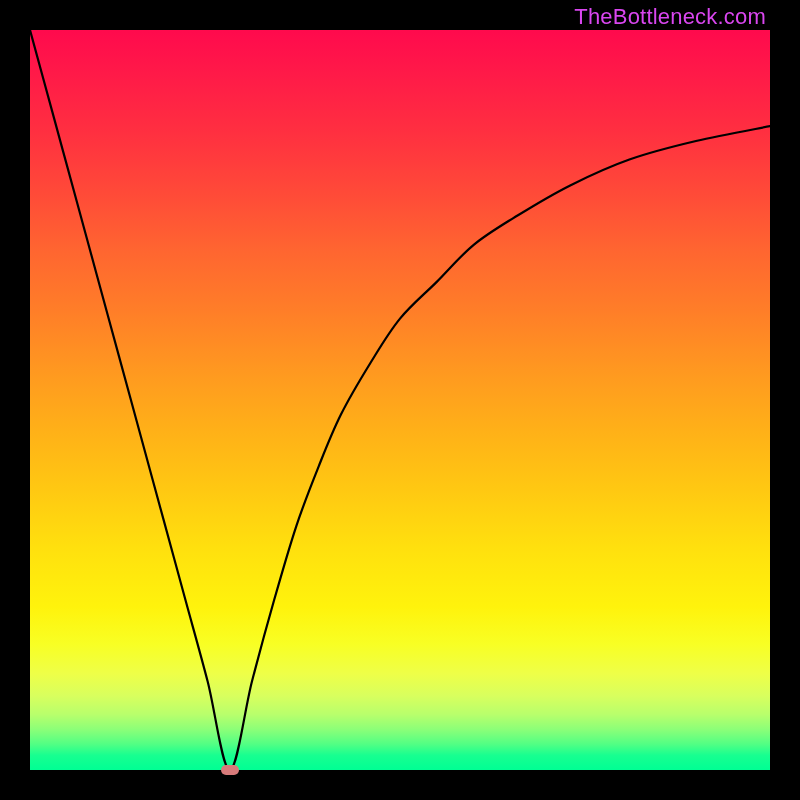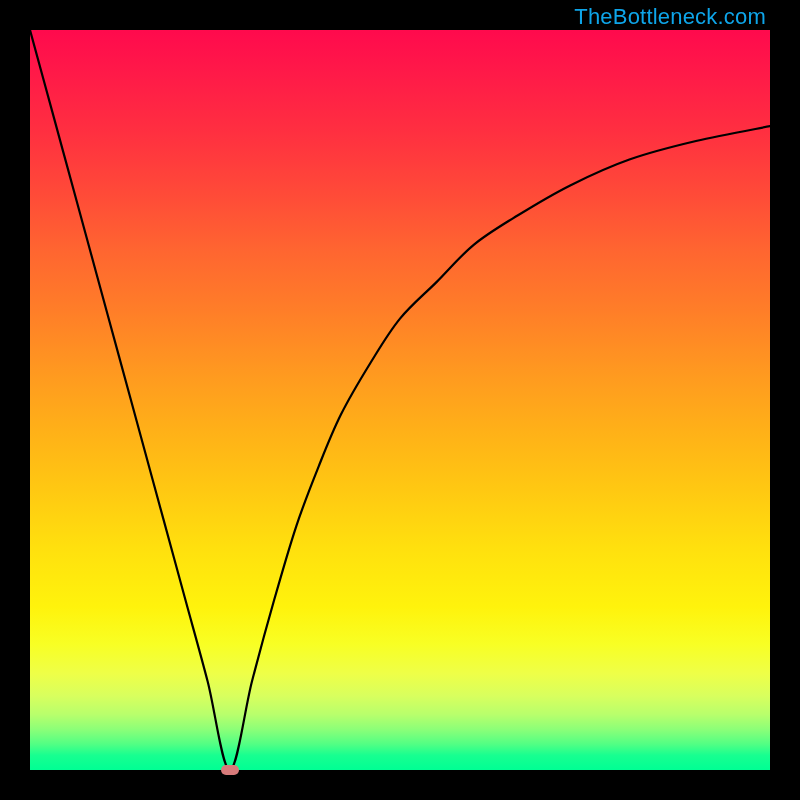--- a/index.html
+++ b/index.html
@@ -44,21 +44,21 @@
       #8cff78 94.5%,
       #52ff84 96.5%,
       #18ff90 98%,
       #00ff94 100%
     );
   }
   .watermark {
     position: absolute;
     top: 4px;
     right: 34px;
-    color: #0ea5e9;
+    color: #d946ef;
     font-size: 22px;
     font-weight: 400;
     letter-spacing: 0.2px;
     user-select: none;
   }
   svg.curve {
     position: absolute;
     left: 0;
     top: 0;
     width: 740px;

